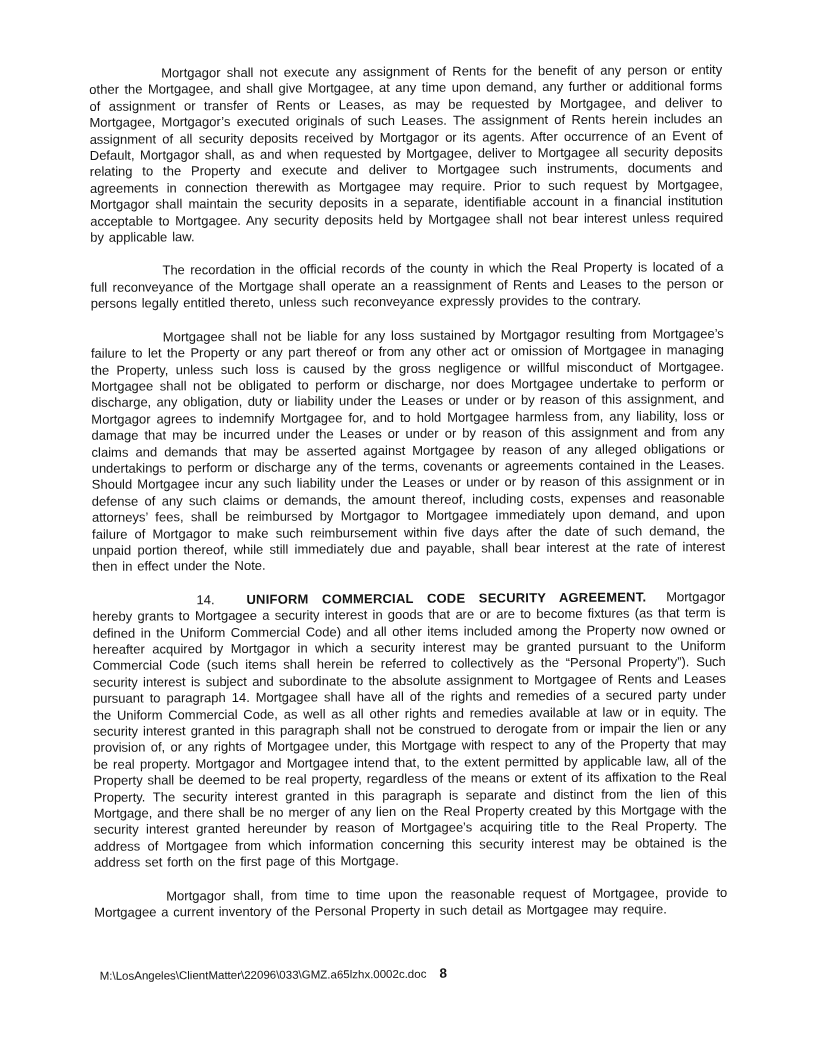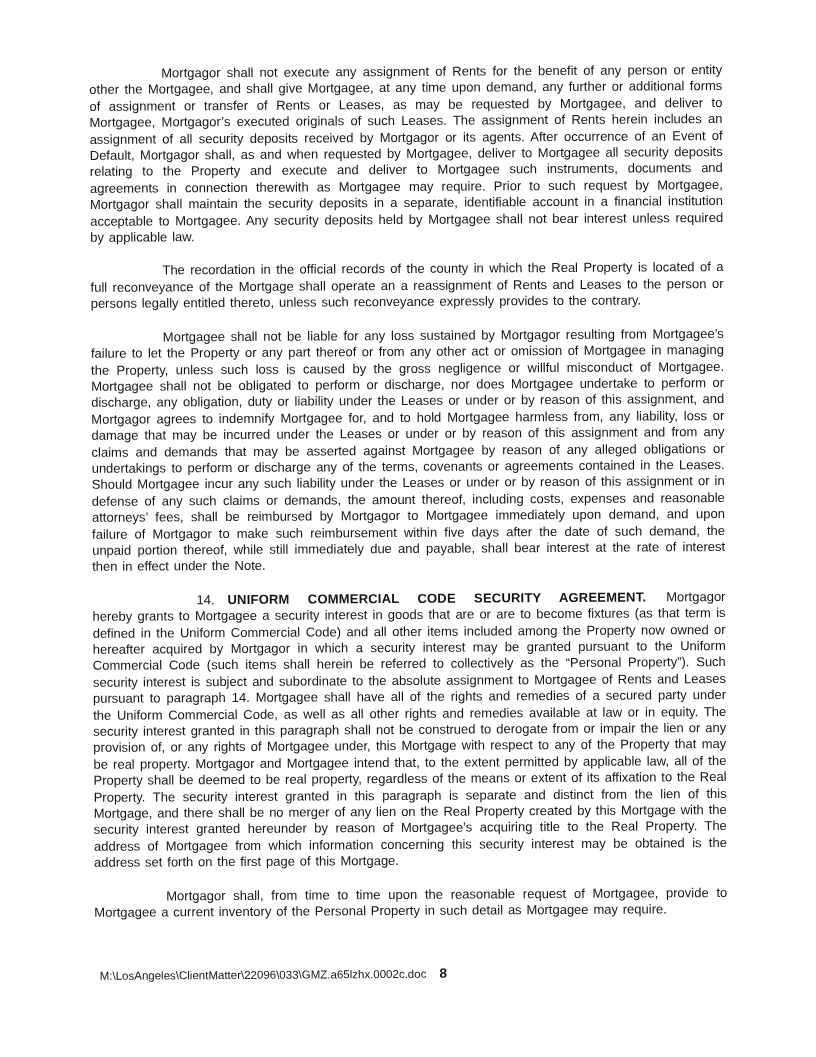--- a/index.html
+++ b/index.html
@@ -34,21 +34,21 @@
     margin: 0 0 17px 0;
     font-size: 13px;
     line-height: 16.4px;
     text-align: justify;
     text-align-last: left;
     word-spacing: 1.2px;
     color: #141414;
   }
   .indent1 { text-indent: 72px; }
   .section { text-indent: 104px; }
-  .sec-num { margin-right: 13px; }
+  .sec-num { margin-right: 32px; }
   .sec-heading {
     font-weight: bold;
     word-spacing: 4.5px;
     letter-spacing: 0.2px;
   }
   .sec-body-start { margin-left: 20px; }
   .footer {
     position: absolute;
     left: 97px;
     top: 966px;

